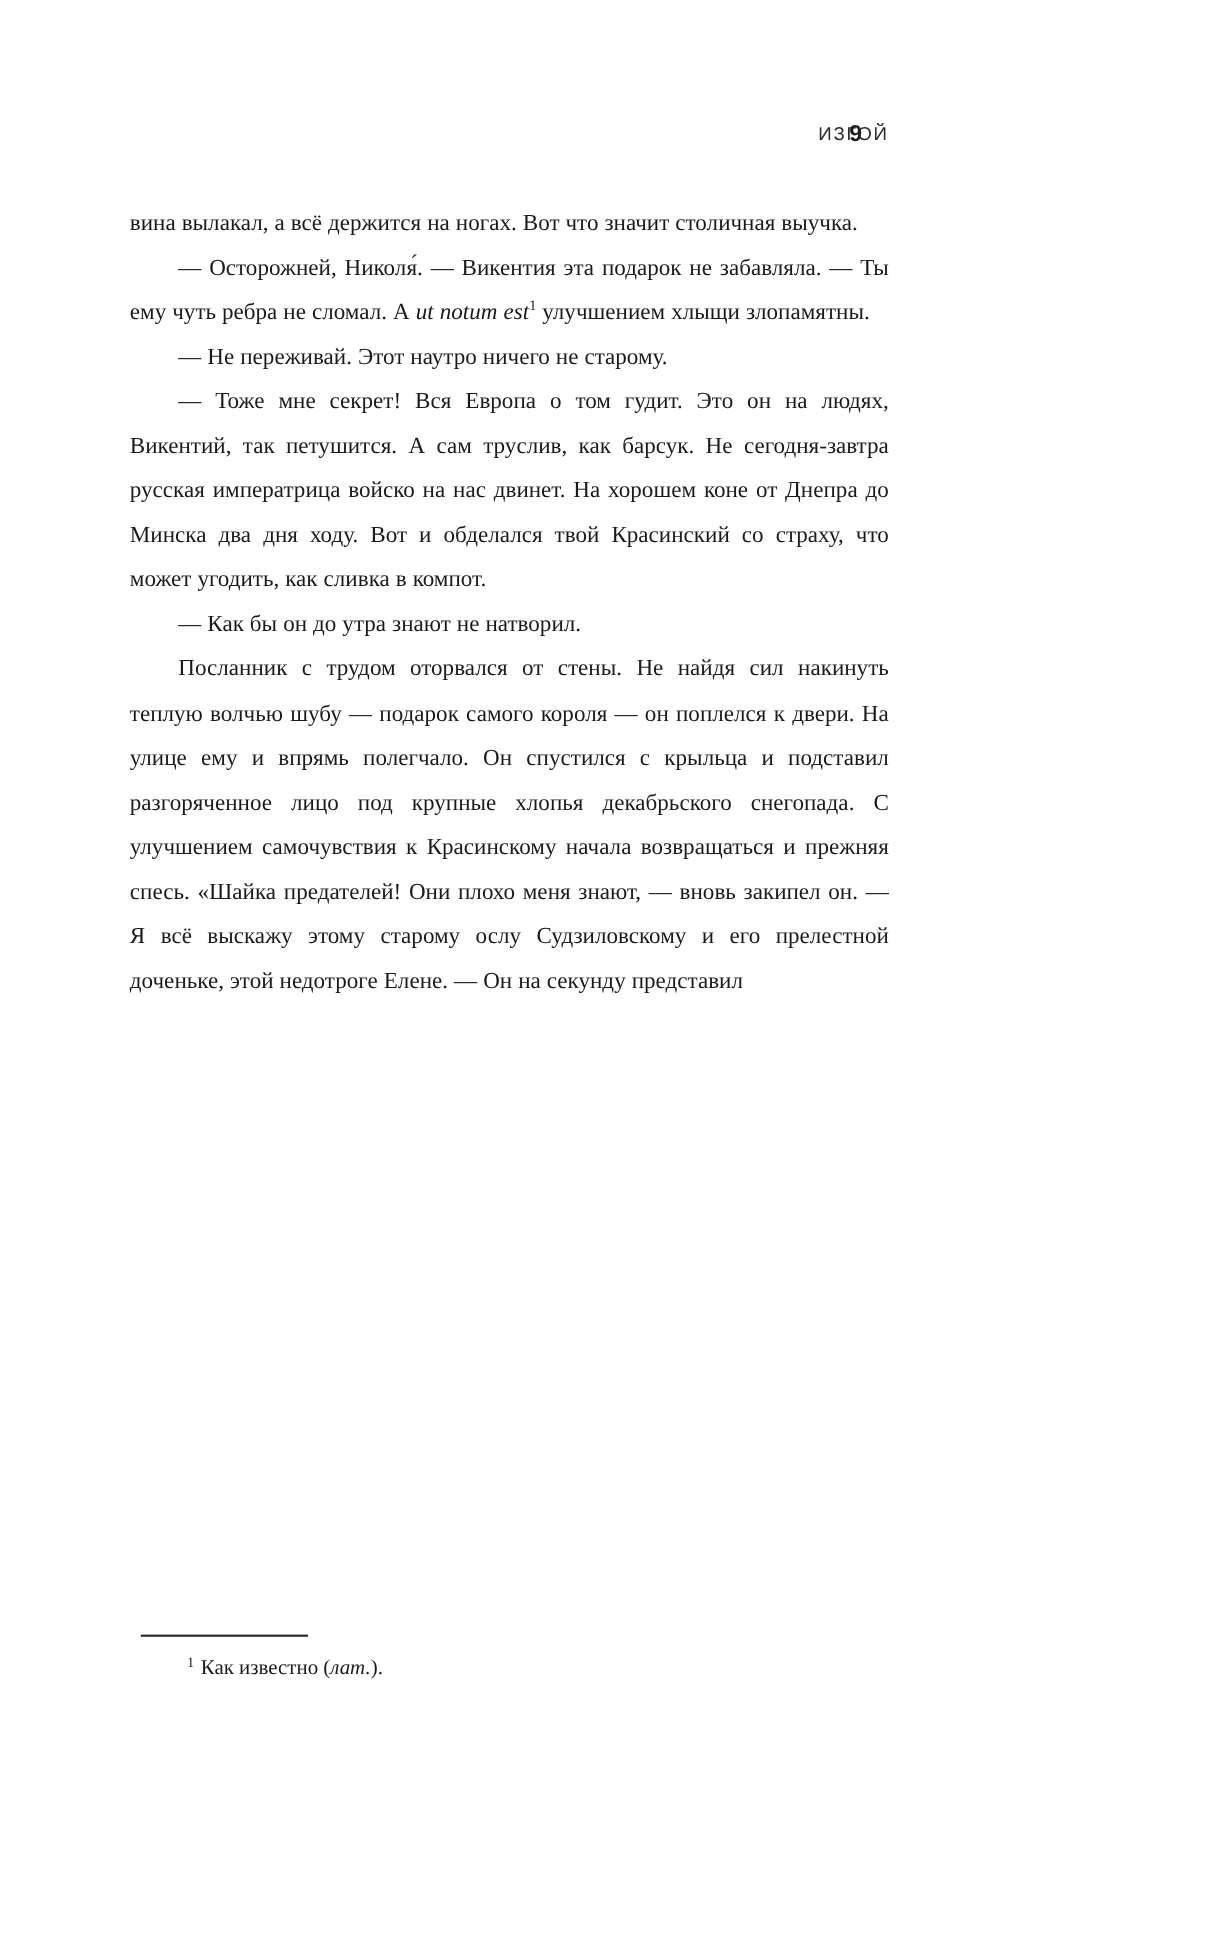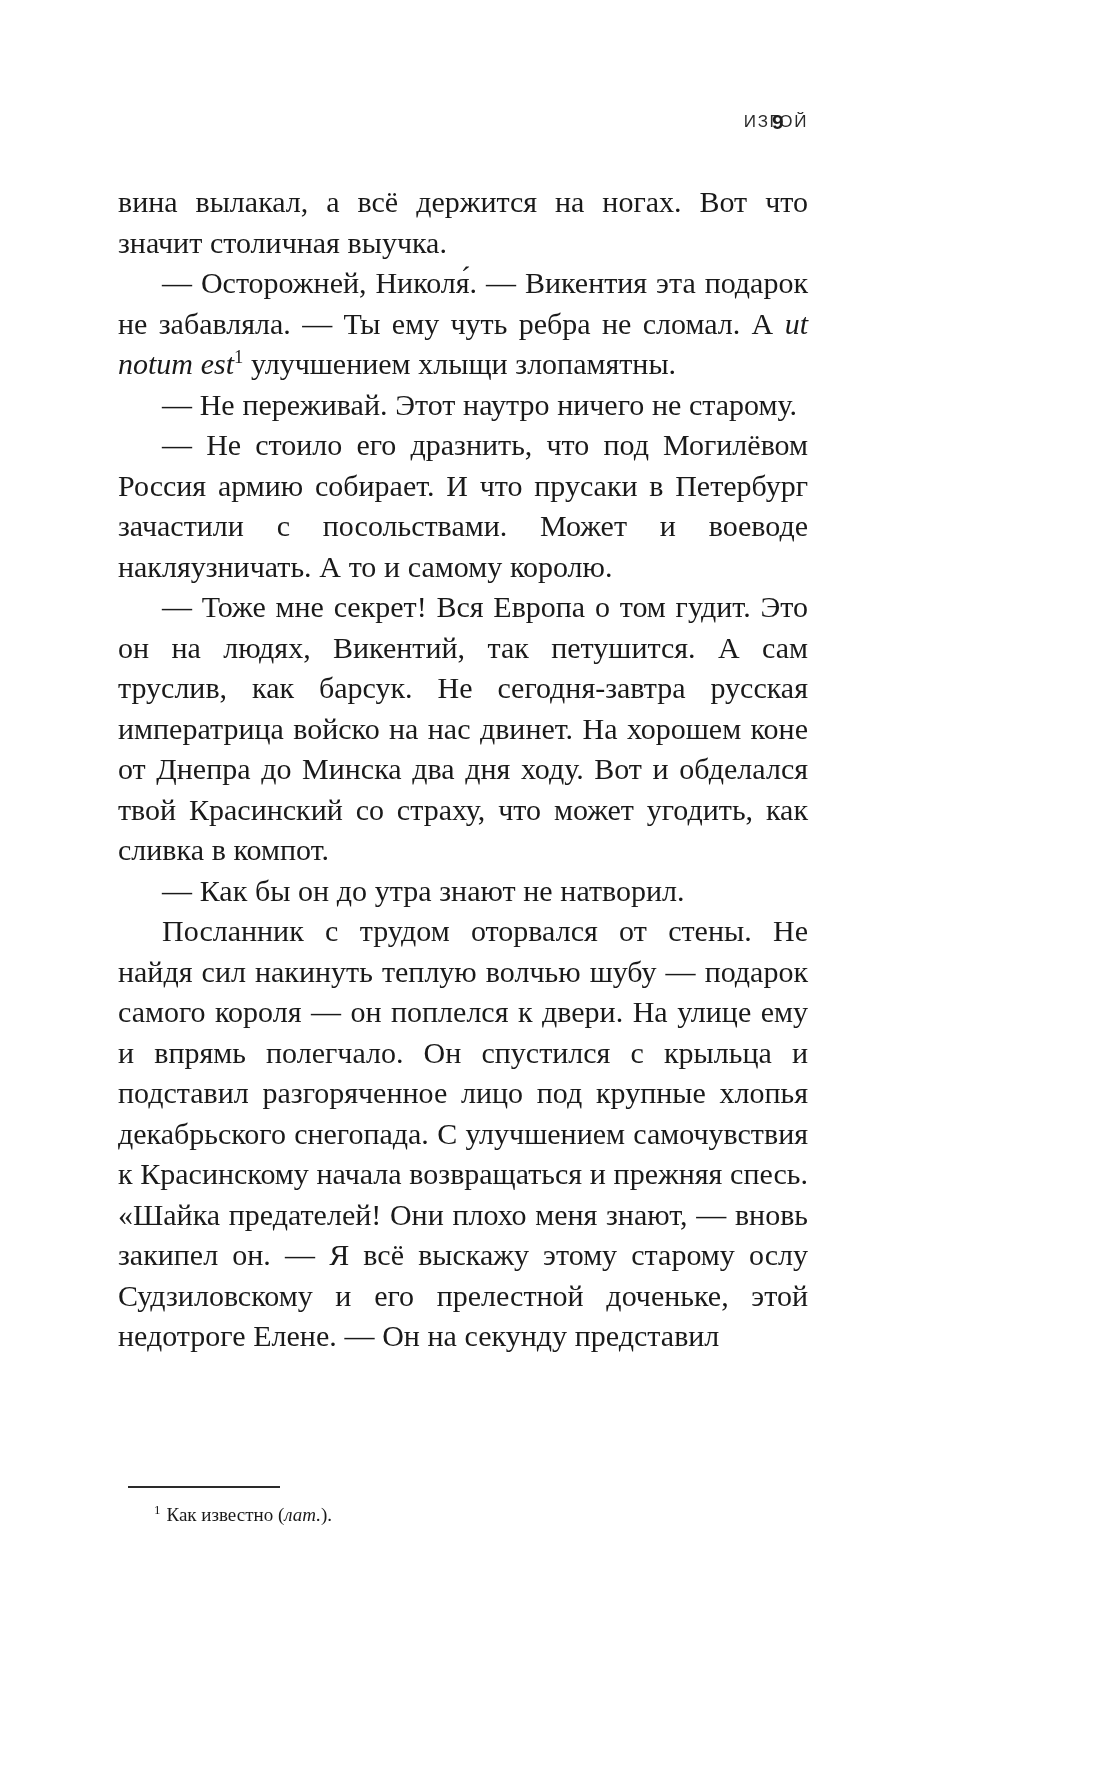--- a/index.html
+++ b/index.html
@@ -52,21 +52,21 @@
 
   
   .text-block {
     position: absolute;
     left: 118px;
     top: 182px;
     width: 690px;
   }
   .para {
     margin: 0;
-    font-size: 30px;
+    font-size: 21px;
     line-height: 40.5px;
     text-align: justify;
     text-justify: inter-word;
     text-indent: 0;
     hyphens: manual;
     word-spacing: 0.2px;
   }
   .para.indent {
     text-indent: 44px;
   }
@@ -87,21 +87,21 @@
     top: 1486px;
     width: 690px;
   }
   .footnote-rule {
     width: 152px;
     height: 0;
     border-top: 2px solid #2a2a2a;
     margin: 0 0 14px 10px;
   }
   .footnote {
-    margin: 0;
+    margin: 16px;
     padding-left: 36px;
     font-size: 19px;
     line-height: 26px;
     color: #1a1a1a;
   }
   .footnote .marker {
     font-size: 13px;
     vertical-align: super;
     line-height: 0;
     margin-right: 6px;
@@ -128,23 +128,20 @@
     </p>
 
     <p class="para indent">
       <span>— Осторожней, Николя́. — Викентия эта подарок не забавляла. — Ты ему чуть ребра не сломал. А </span><span class="lat">ut notum est</span><sup>1</sup><span> улучшением хлыщи злопамятны.</span>
     </p>
 
     <p class="para indent">
       <span>— Не переживай. Этот наутро ничего не старому.</span>
     </p>
 
-    <p class="para indent">
-      <span>— Не стоило его дразнить, что под Могилёвом Россия армию собирает. И что прусаки в Петербург зачастили с посольствами. Может и воеводе накляузничать. А то и самому королю.</span>
-    </p>
 
     <p class="para indent">
       <span>— Тоже мне секрет! Вся Европа о том гудит. Это он на людях, Викентий, так петушится. А сам труслив, как барсук. Не сегодня-завтра русская императрица войско на нас двинет. На хорошем коне от Днепра до Минска два дня ходу. Вот и обделался твой Красинский со страху, что может угодить, как сливка в компот.</span>
     </p>
 
     <p class="para indent">
       <span>— Как бы он до утра знают не натворил.</span>
     </p>
 
     <p class="para indent">

